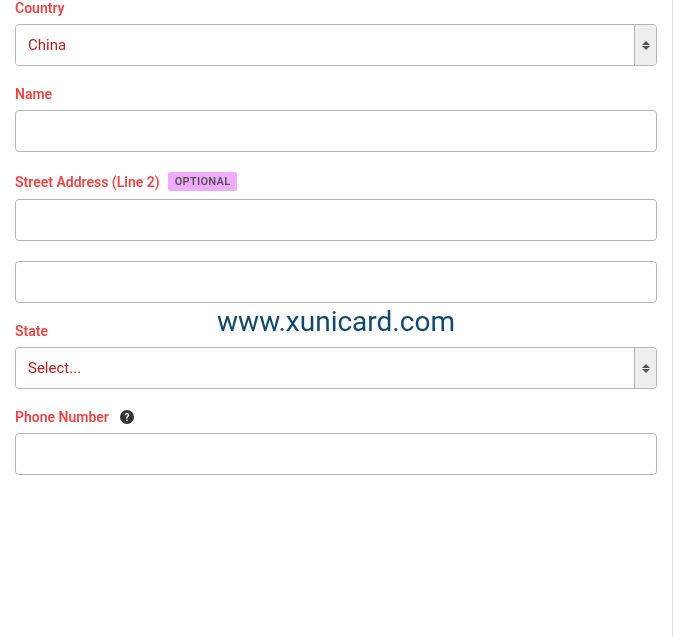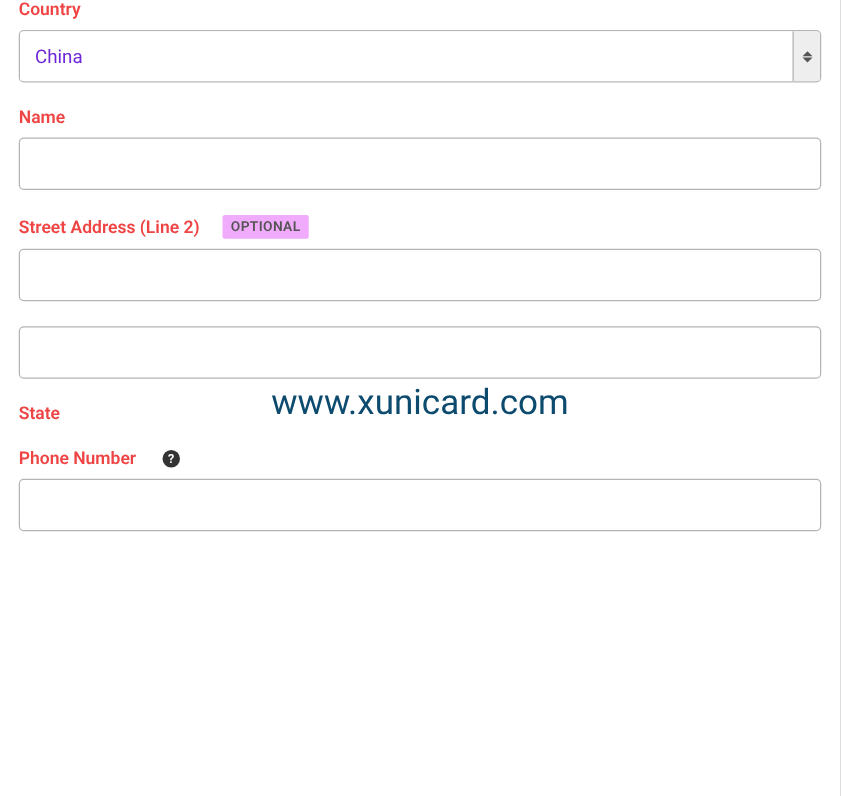--- a/index.html
+++ b/index.html
@@ -25,21 +25,21 @@
     .form-label {
       display: block;
       font-size: 14px;
       font-weight: 600;
       color: #ef4444;
       margin-bottom: 8px;
     }
     .label-row {
       display: flex;
       align-items: center;
-      gap: 18px;
+      gap: 8px;
       margin-bottom: 8px;
     }
     .label-row .form-label {
       margin-bottom: 0;
     }
     .optional-badge {
       background: #f0abfc;
       color: #555;
       font-size: 11px;
       font-weight: 600;
@@ -77,21 +77,21 @@
       border: 1px solid #b5b5b5;
       border-radius: 4px;
       overflow: hidden;
       background: #fff;
     }
     .select-value {
       flex: 1;
       height: 40px;
       padding: 8px 12px;
       font-size: 15px;
-      color: #6d28d9;
+      color: #b91c1c;
       border: none;
       background: #fff;
       display: flex;
       align-items: center;
       cursor: pointer;
     }
     .select-arrows {
       width: 22px;
       background: #eee;
       border-left: 1px solid #b5b5b5;
@@ -156,20 +156,27 @@
     </div>
     <input type="text" class="text-input" value="" style="">
   </div>
 
   <div class="form-group">
     <input type="text" class="text-input" value="" style="">
   </div>
 
   <div class="form-group">
     <label class="form-label">State</label>
+    <div class="select-wrapper">
+      <div class="select-value">Select...</div>
+      <div class="select-arrows">
+        <span class="arrow-up"></span>
+        <span class="arrow-down"></span>
+      </div>
+    </div>
   </div>
 
 
   <div class="form-group">
     <div class="label-row">
       <label class="form-label">Phone Number</label>
       <span class="help-icon">?</span>
     </div>
     <input type="text" class="text-input" value="" style="">
   </div>

